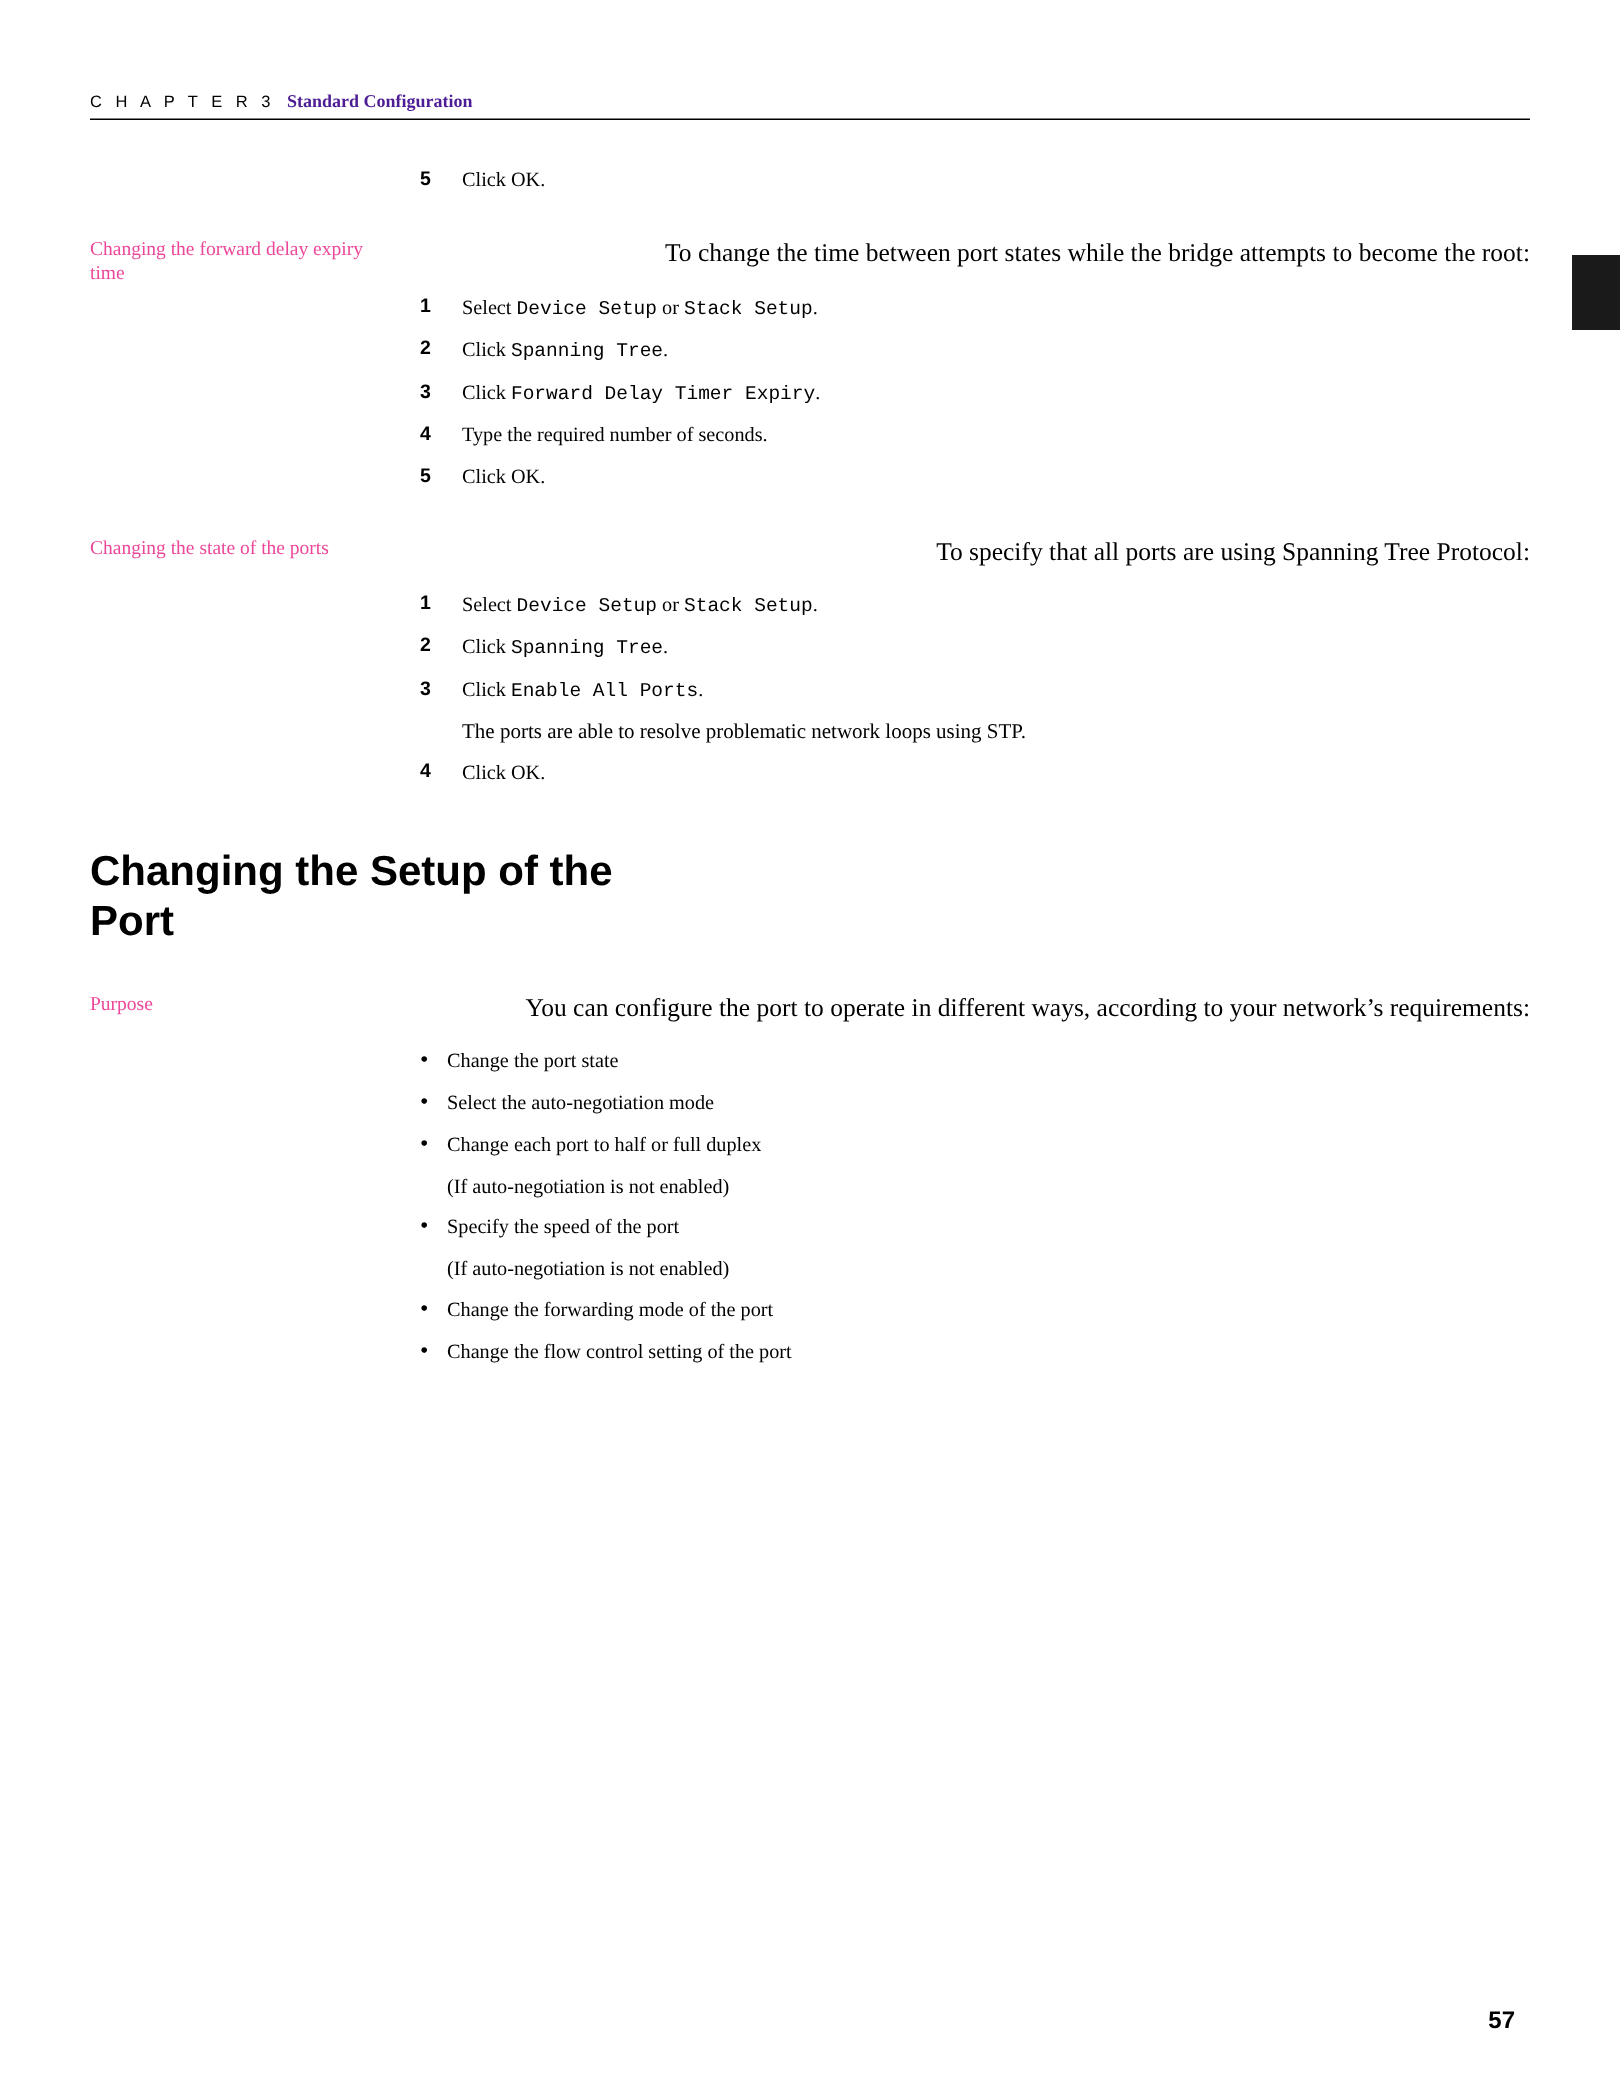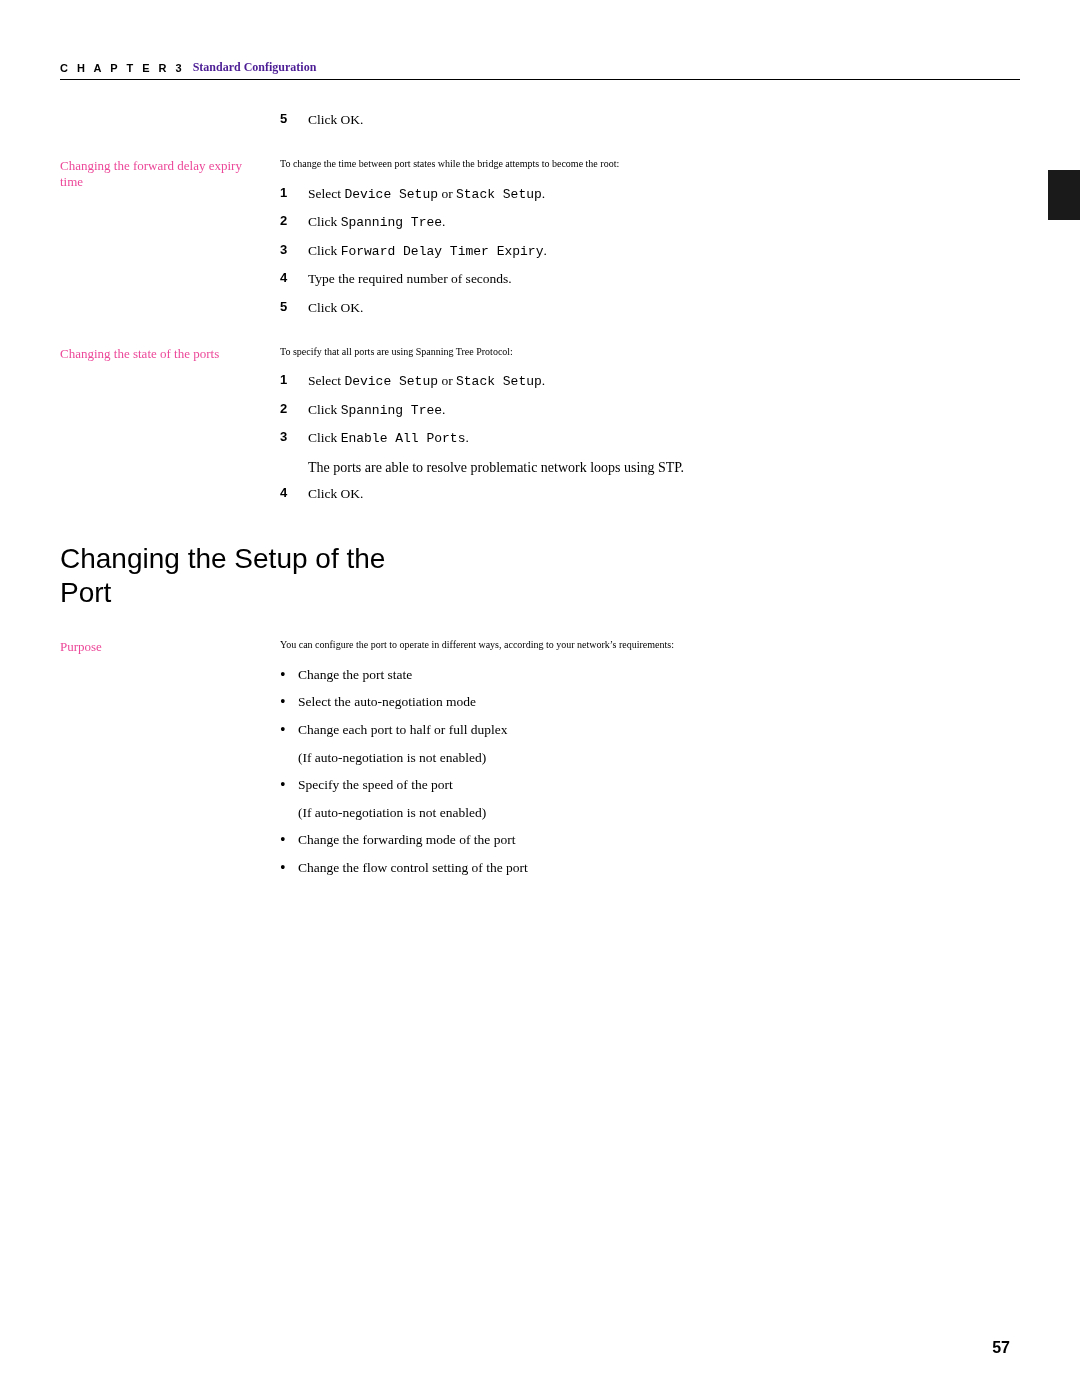--- a/index.html
+++ b/index.html
@@ -31,21 +31,21 @@
       align-items: center;
       padding: 0 60px;
       margin-bottom: 4px;
     }
 
     .chapter-label {
       font-family: Arial, Helvetica, sans-serif;
       font-size: 11px;
       letter-spacing: 3px;
       color: #000;
-      font-weight: bold;
+      font-weight: normal;
     }
 
     .chapter-title {
       font-family: Liberation Serif, serif;
       font-size: 12px;
       font-weight: bold;
       color: #4c1d95;
       margin-left: 8px;
     }
 
@@ -122,21 +122,21 @@
       line-height: 1.5;
       margin-left: 28px;
       margin-top: 4px;
       margin-bottom: 6px;
     }
 
     
     .section-heading {
       font-family: Arial, Helvetica, sans-serif;
       font-size: 28px;
-      font-weight: normal;
+      font-weight: bold;
       color: #000;
       margin-bottom: 28px;
       margin-top: 10px;
       line-height: 1.2;
     }
 
     
     .bullet-list {
       list-style: none;
       padding: 0;
@@ -160,23 +160,24 @@
     .page-number {
       position: absolute;
       bottom: 40px;
       right: 70px;
       font-family: Arial, Helvetica, sans-serif;
       font-size: 16px;
       font-weight: bold;
     }
 
     .intro-text {
-      font-size: 10px;
+      font-size: 17px;
       line-height: 1.55;
       margin-bottom: 12px;
+      text-align: right;
     }
   </style>
 </head>
 <body>
 
 <div class="page">
 
   <div class="chapter-header">
     <span class="chapter-label">C H A P T E R  3</span>
     <span class="chapter-title">Standard Configuration</span>

